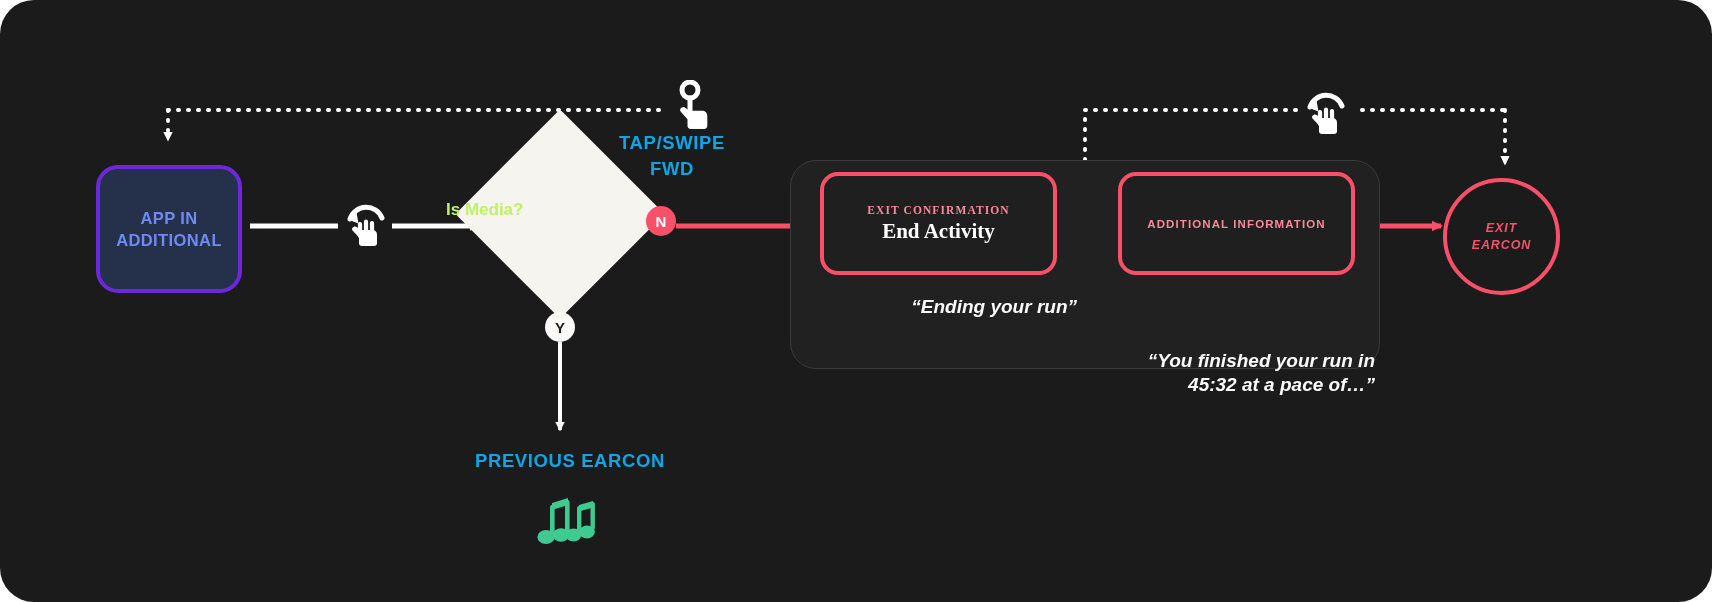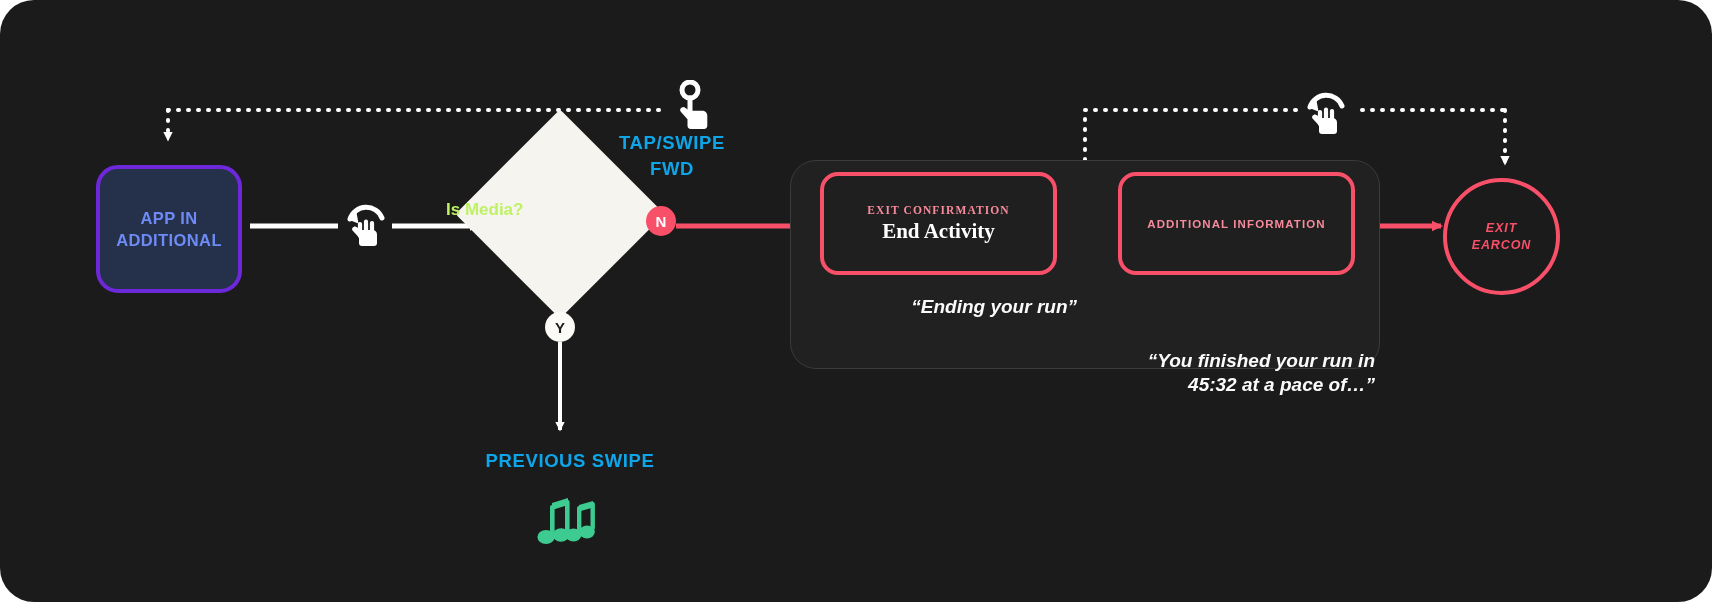--- a/index.html
+++ b/index.html
@@ -159,21 +159,21 @@
       <span>EARCON</span>
     </div>
   </div>
 
 
   <div class="abs caption" id="lbl-tap-swipe">
     <span>TAP/SWIPE</span><br>
     <span>FWD</span>
   </div>
 
-  <div class="abs caption" id="lbl-prev-track">PREVIOUS SWIPE</div>
+  <div class="abs caption" id="lbl-prev-track">PREVIOUS EARCON</div>
 
   <svg class="abs icon" id="icon-swipe-back" width="52" height="50" viewBox="0 0 52 50">
     <path d="M10,17 A17,17 0 0 1 42,16" fill="none" stroke="#ffffff" stroke-width="5" stroke-linecap="round"></path>
     <path d="M16,8 L8,17.5 L18.5,21.5 Z" fill="#ffffff"></path>
     <path d="M20,22 v12 M26,19.5 v14.5 M32,21 v13" stroke="#ffffff" stroke-width="4.2" stroke-linecap="round" fill="none"></path>
     <path d="M15.5,24.5 c-3,0 -4.5,2.5 -2.5,4.5 l6,6.5 v5.5 a3,3 0 0 0 3,3 h12
              a3,3 0 0 0 3,-3 v-8.5 c0,-3 -2,-4.5 -4.5,-4.5 h-11 z" fill="#ffffff"></path>
   </svg>
 
   <svg class="abs icon" id="icon-tap" width="50" height="56" viewBox="0 0 50 56">

